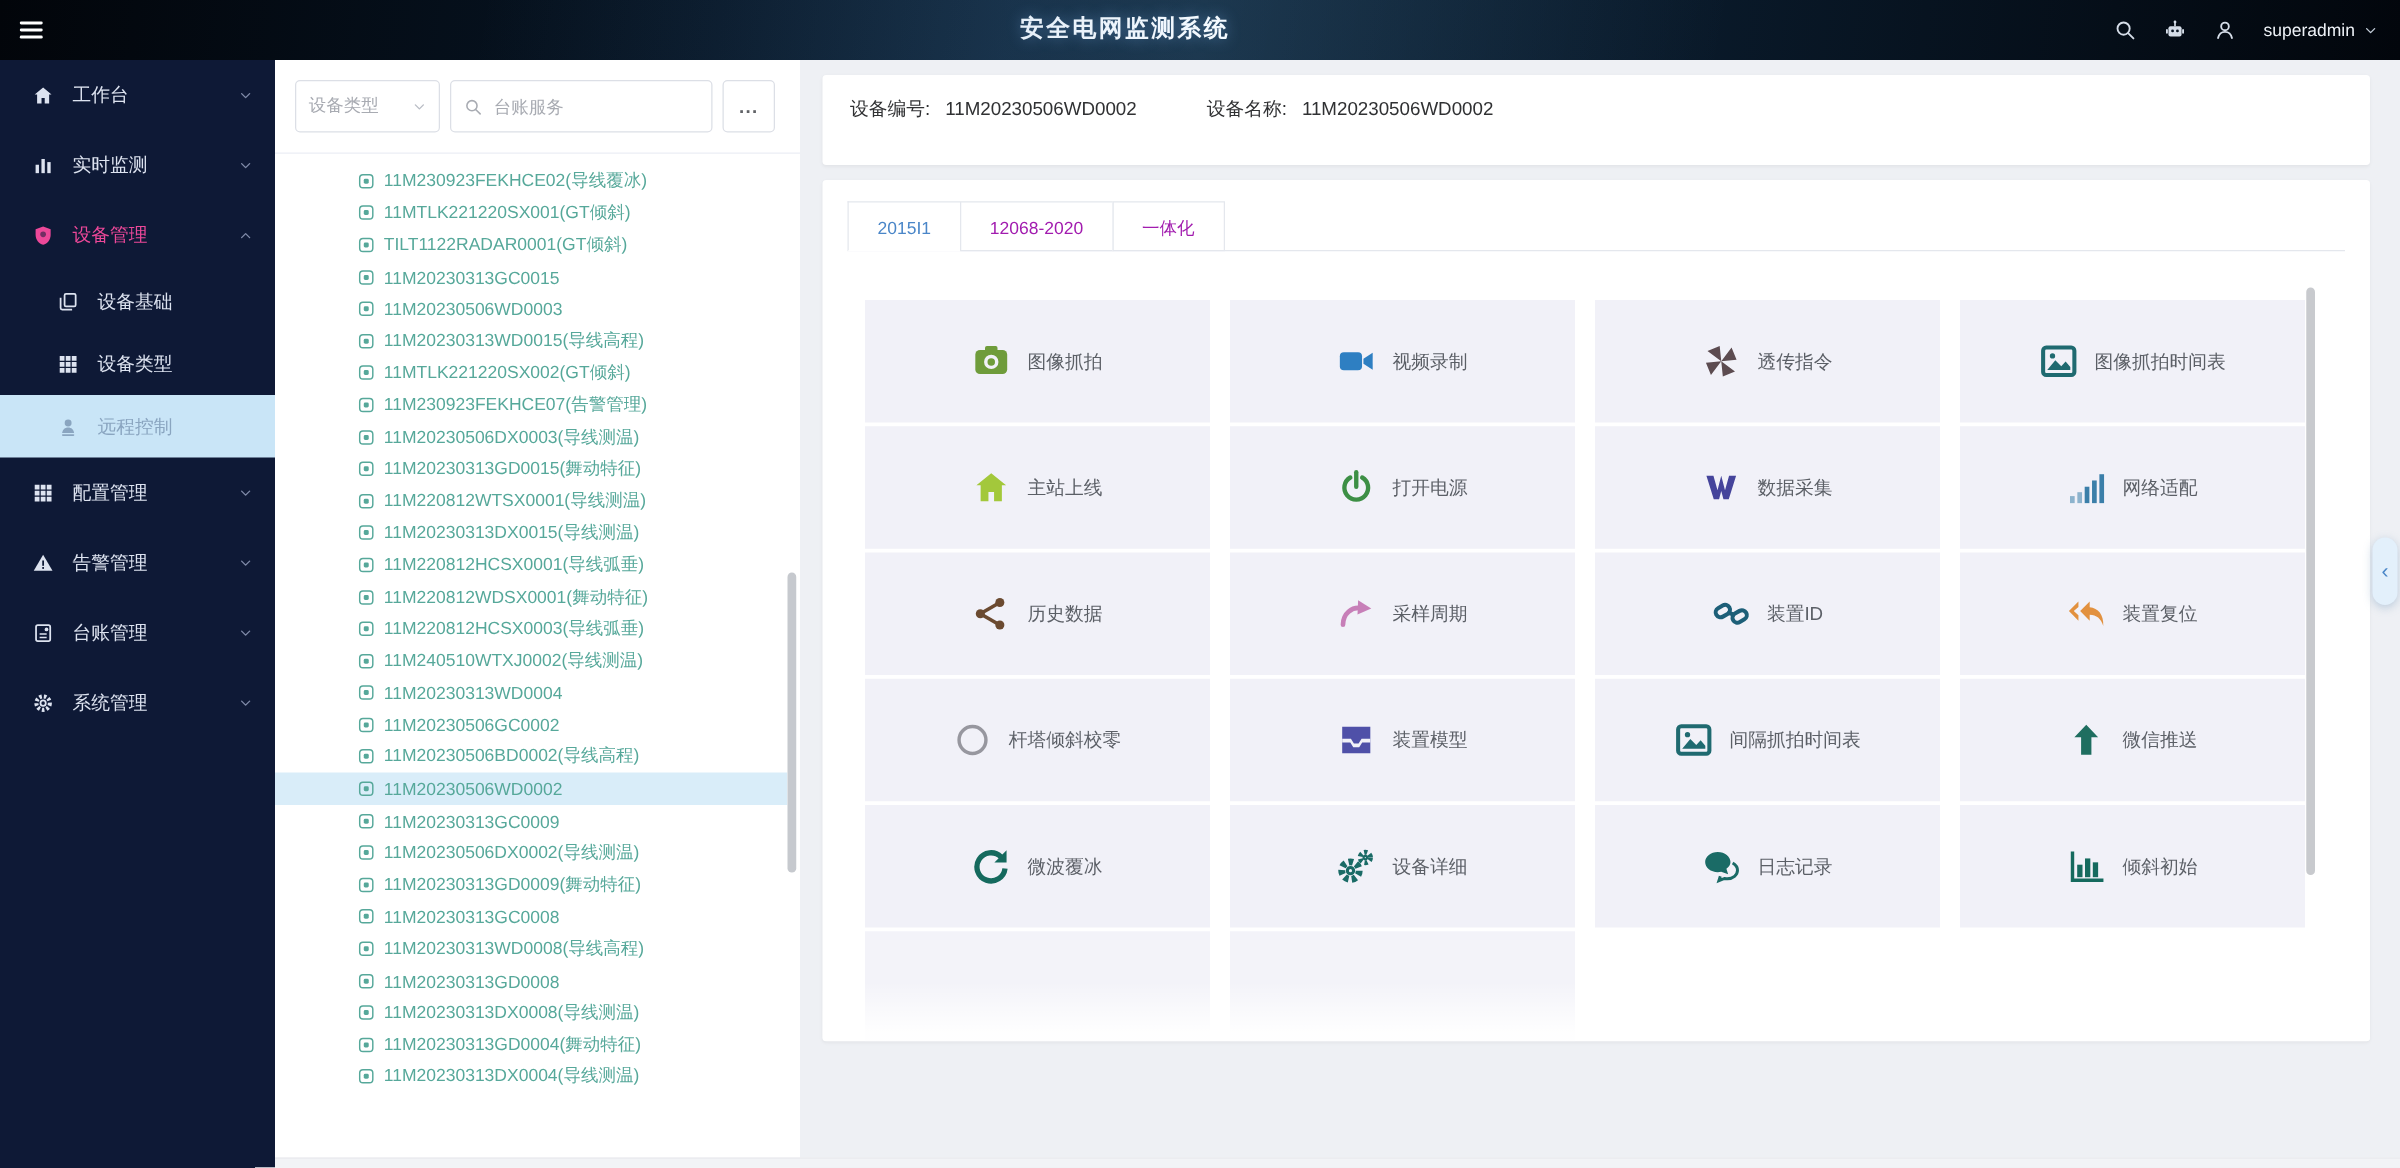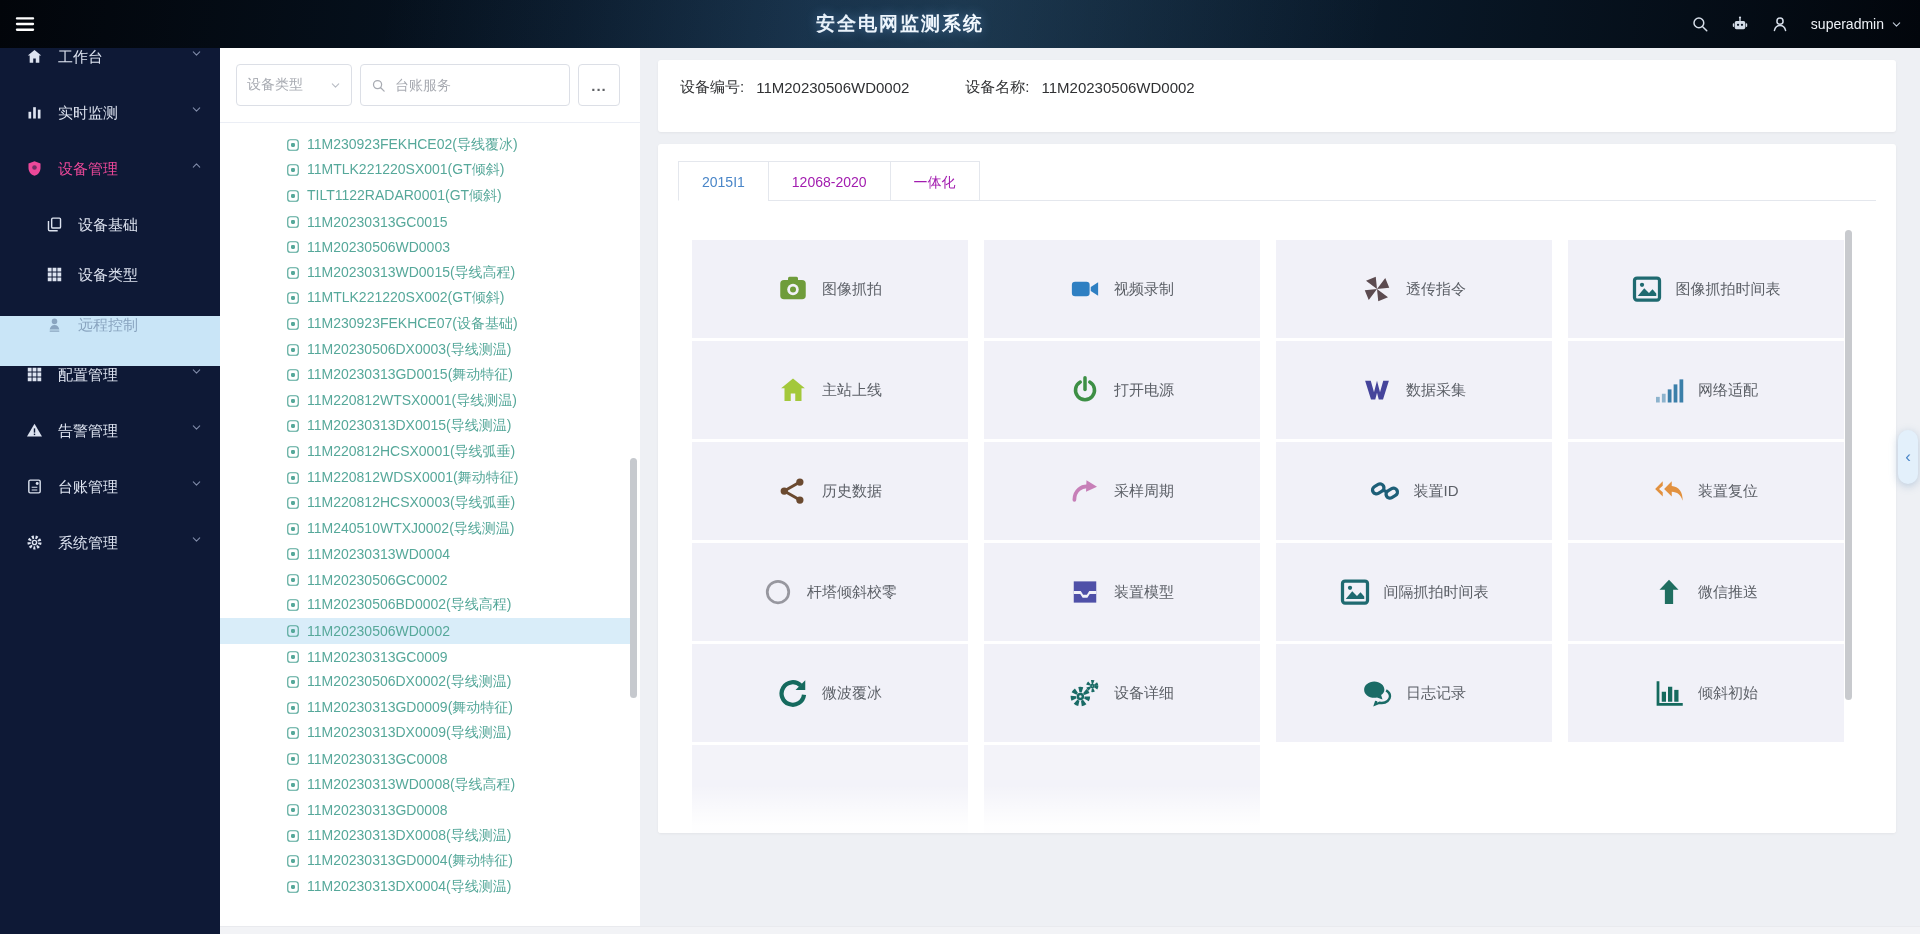--- a/index.html
+++ b/index.html
@@ -15,21 +15,21 @@
   .h-burger{position:absolute;left:14px;top:13px;width:22px;height:22px;color:#fff;cursor:pointer}
   .h-title{position:absolute;left:900px;top:0;transform:translateX(-50%);line-height:48px;color:#fff;
     font-size:19px;font-weight:bold;letter-spacing:2px;text-shadow:0 0 12px rgba(130,190,255,.45);white-space:nowrap}
   .h-right{position:absolute;right:18px;top:0;height:48px;display:flex;align-items:center;gap:22px;color:#d5dde8}
   .h-ic{width:18px;height:18px;cursor:pointer}
   .h-user{display:flex;align-items:center;gap:7px;color:#eef2f7;font-size:14px;cursor:pointer}
   .h-user .ic{width:11px;height:11px;color:#c2ccd8}
 
   
   .sidebar{position:absolute;top:48px;left:0;width:220px;height:886px;background:#0e1936;z-index:20}
-  .s-item{height:56px;display:flex;align-items:flex-start;padding:0 18px 0 26px;color:#dde3f0;font-size:15px;cursor:pointer}
+  .s-item{height:56px;display:flex;align-items:center;padding:0 18px 0 26px;color:#dde3f0;font-size:15px;cursor:pointer}
   .s-item.dim{color:#ec4899}
   .s-ic{width:17px;height:17px;margin-right:15px;flex:none}
   .s-lb{flex:1;white-space:nowrap}
   .s-ch{width:11px;height:11px;color:#7f8aa8;flex:none}
   .s-item.s-sub{height:50px;padding-left:46px}
   .s-item.s-sub.sel{background:#c9e5f7;color:#8aa5c0}
 
   
   .mid{position:absolute;top:48px;left:220px;width:420px;height:886px;background:#fff;z-index:10}
   .controls{position:absolute;top:16px;left:16px;right:20px;height:42px;display:flex;gap:8px}
@@ -341,21 +341,21 @@
         </span>
         <span>11MTLK221220SX002(GT倾斜)</span>
       </div>
       <div class="dev-item">
         <span class="ic dev-ic">
           <svg viewBox="0 0 24 24" fill="currentColor" xmlns="http://www.w3.org/2000/svg">
             <rect x="3" y="3" width="18" height="18" rx="4.5" fill="none" stroke="currentColor" stroke-width="2"></rect>
             <rect x="8.6" y="8.6" width="6.8" height="6.8" rx="2" fill="currentColor"></rect>
           </svg>
         </span>
-        <span>11M230923FEKHCE07(设备基础)</span>
+        <span>11M230923FEKHCE07(告警管理)</span>
       </div>
       <div class="dev-item">
         <span class="ic dev-ic">
           <svg viewBox="0 0 24 24" fill="currentColor" xmlns="http://www.w3.org/2000/svg">
             <rect x="3" y="3" width="18" height="18" rx="4.5" fill="none" stroke="currentColor" stroke-width="2"></rect>
             <rect x="8.6" y="8.6" width="6.8" height="6.8" rx="2" fill="currentColor"></rect>
           </svg>
         </span>
         <span>11M20230506DX0003(导线测温)</span>
       </div>
@@ -477,29 +477,20 @@
         <span>11M20230506DX0002(导线测温)</span>
       </div>
       <div class="dev-item">
         <span class="ic dev-ic">
           <svg viewBox="0 0 24 24" fill="currentColor" xmlns="http://www.w3.org/2000/svg">
             <rect x="3" y="3" width="18" height="18" rx="4.5" fill="none" stroke="currentColor" stroke-width="2"></rect>
             <rect x="8.6" y="8.6" width="6.8" height="6.8" rx="2" fill="currentColor"></rect>
           </svg>
         </span>
         <span>11M20230313GD0009(舞动特征)</span>
-      </div>
-      <div class="dev-item">
-        <span class="ic dev-ic">
-          <svg viewBox="0 0 24 24" fill="currentColor" xmlns="http://www.w3.org/2000/svg">
-            <rect x="3" y="3" width="18" height="18" rx="4.5" fill="none" stroke="currentColor" stroke-width="2"></rect>
-            <rect x="8.6" y="8.6" width="6.8" height="6.8" rx="2" fill="currentColor"></rect>
-          </svg>
-        </span>
-        <span>11M20230313DX0009(导线测温)</span>
       </div>
       <div class="dev-item">
         <span class="ic dev-ic">
           <svg viewBox="0 0 24 24" fill="currentColor" xmlns="http://www.w3.org/2000/svg">
             <rect x="3" y="3" width="18" height="18" rx="4.5" fill="none" stroke="currentColor" stroke-width="2"></rect>
             <rect x="8.6" y="8.6" width="6.8" height="6.8" rx="2" fill="currentColor"></rect>
           </svg>
         </span>
         <span>11M20230313GC0008</span>
       </div>

